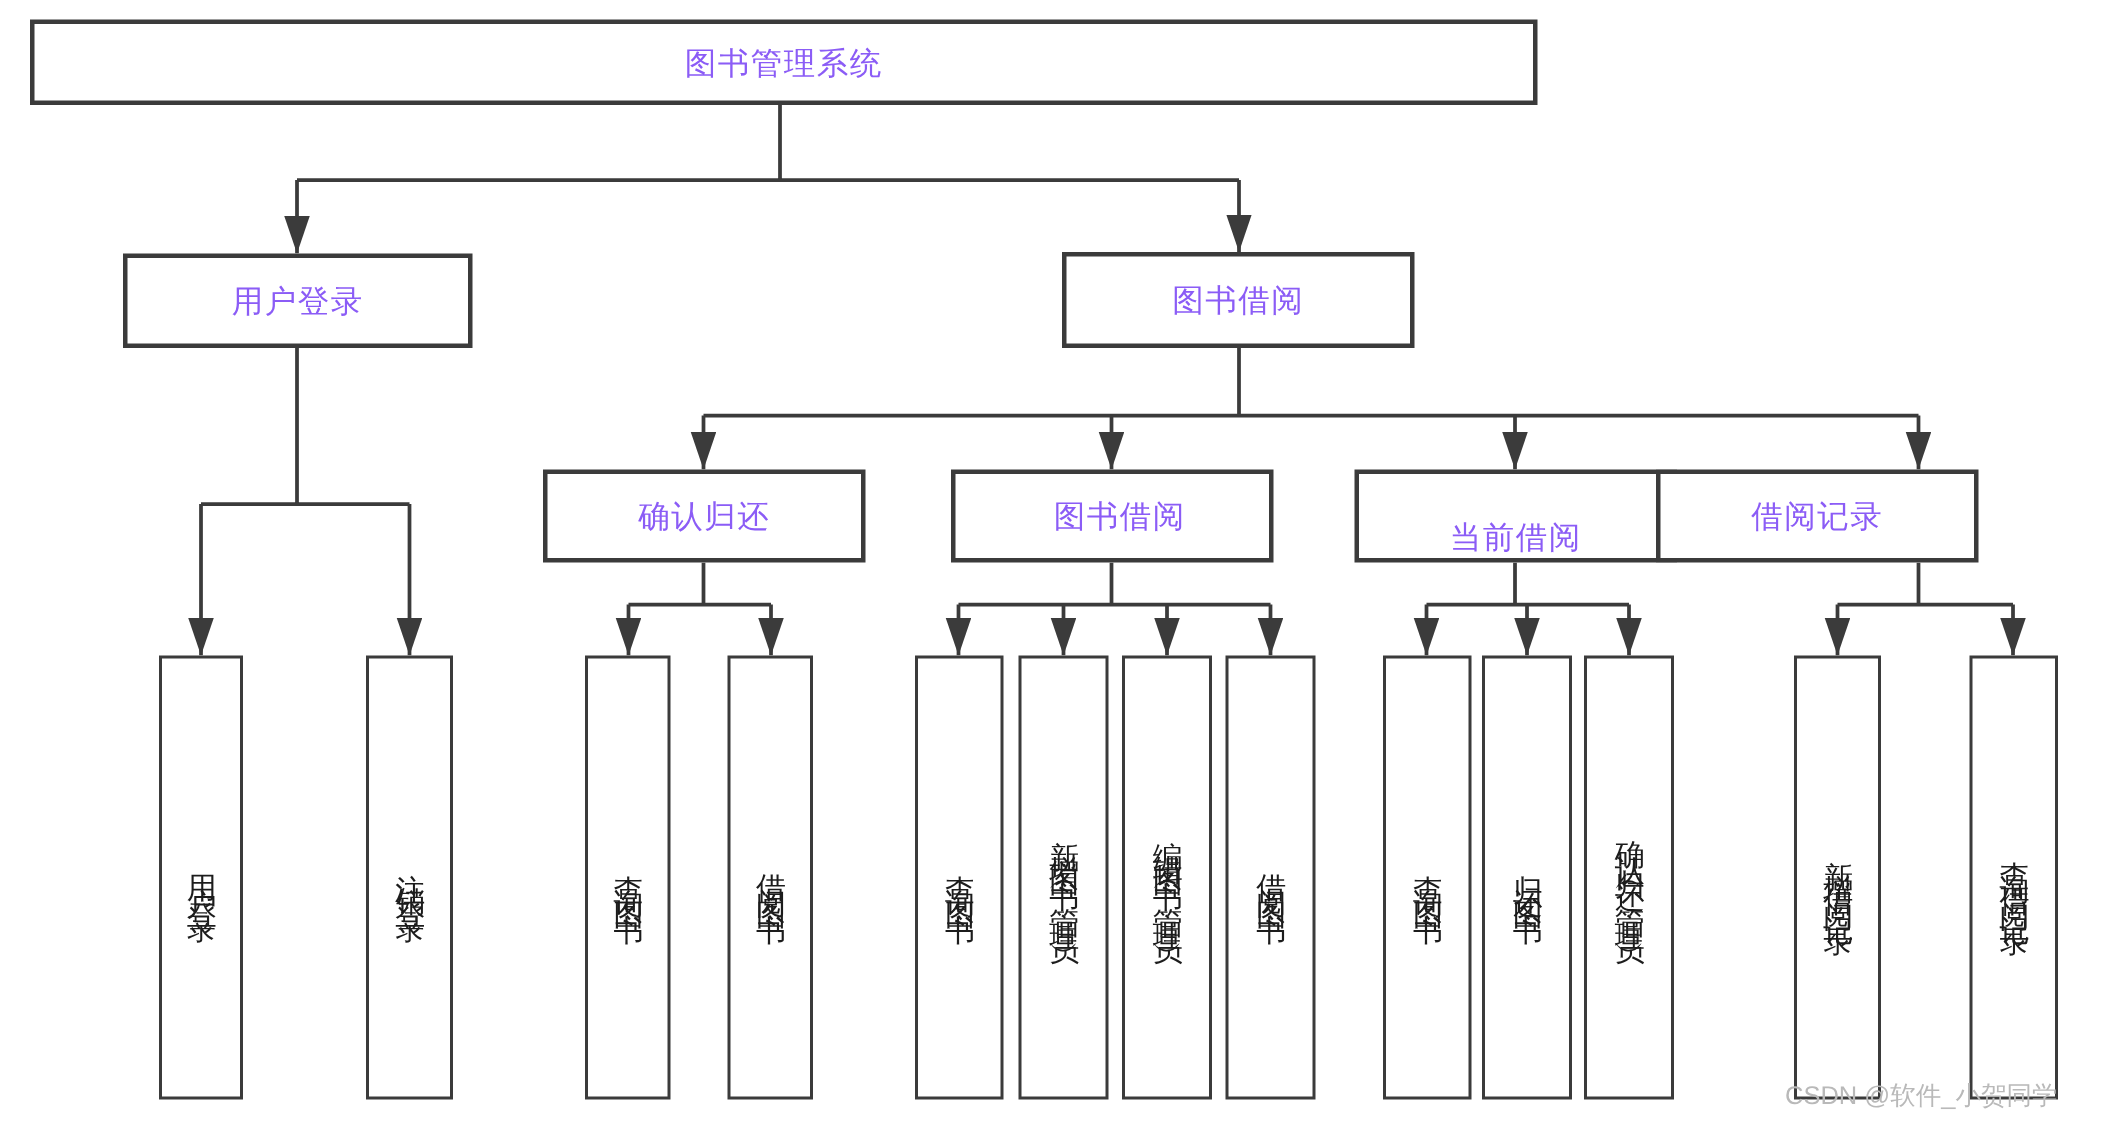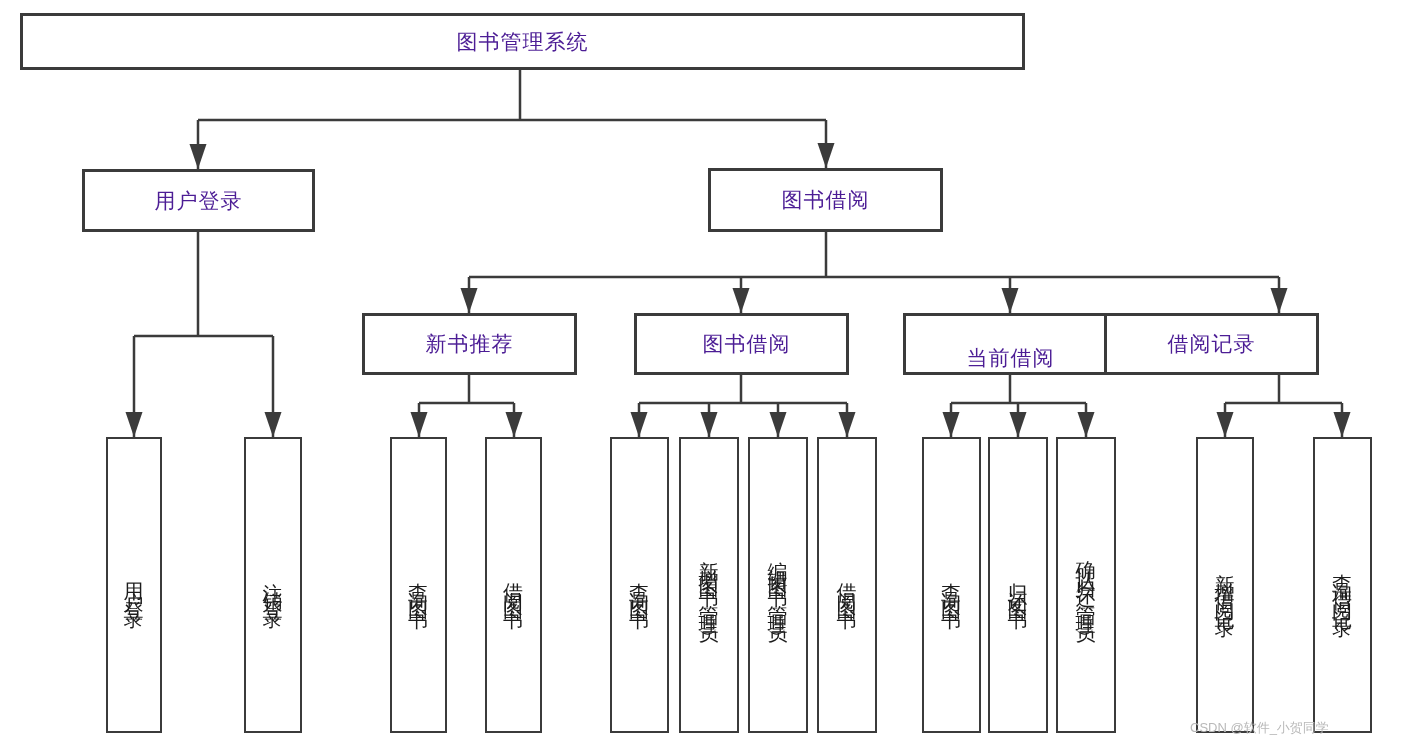--- a/index.html
+++ b/index.html
@@ -26,42 +26,42 @@
     box-sizing: border-box;
     background: #ffffff;
     border: 3px solid #3b3b3b;
     display: flex;
     align-items: center;
     justify-content: center;
     z-index: 2;
   }
   .hbox .lbl {
     font-size: 21px;
-    color: #4c1d95;
+    color: #8b5cf6;
     letter-spacing: 1px;
     white-space: nowrap;
   }
   .vbox {
     top: 437px;
     height: 296px;
     border-width: 2px;
   }
   .vbox .vlbl {
     writing-mode: vertical-rl;
     font-size: 20px;
     color: #1c1c1c;
     letter-spacing: 9px;
     line-height: 1.1;
     white-space: nowrap;
   }
   .watermark {
     position: absolute;
     left: 1190px;
     top: 719px;
-    font-size: 13px;
+    font-size: 17px;
     color: #b9b9b9;
     z-index: 3;
     white-space: nowrap;
   }
 </style>
 </head>
 <body>
 
 <div class="canvas">
 
@@ -112,21 +112,21 @@
   </div>
 
   <div class="box hbox" style="left:82px; top:169px; width:233px; height:63px;">
     <span class="lbl">用户登录</span>
   </div>
   <div class="box hbox" style="left:708px; top:168px; width:235px; height:64px;">
     <span class="lbl">图书借阅</span>
   </div>
 
   <div class="box hbox" style="left:362px; top:313px; width:215px; height:62px;">
-    <span class="lbl">新书推荐</span>
+    <span class="lbl">确认归还</span>
   </div>
   <div class="box hbox" style="left:634px; top:313px; width:215px; height:62px;padding-left:10px;">
     <span class="lbl">图书借阅</span>
   </div>
   <div class="box hbox" style="left:903px; top:313px; width:215px; height:62px;align-items:flex-end;">
     <span class="lbl">当前借阅</span>
   </div>
   <div class="box hbox" style="left:1104px; top:313px; width:215px; height:62px;">
     <span class="lbl">借阅记录</span>
   </div>

